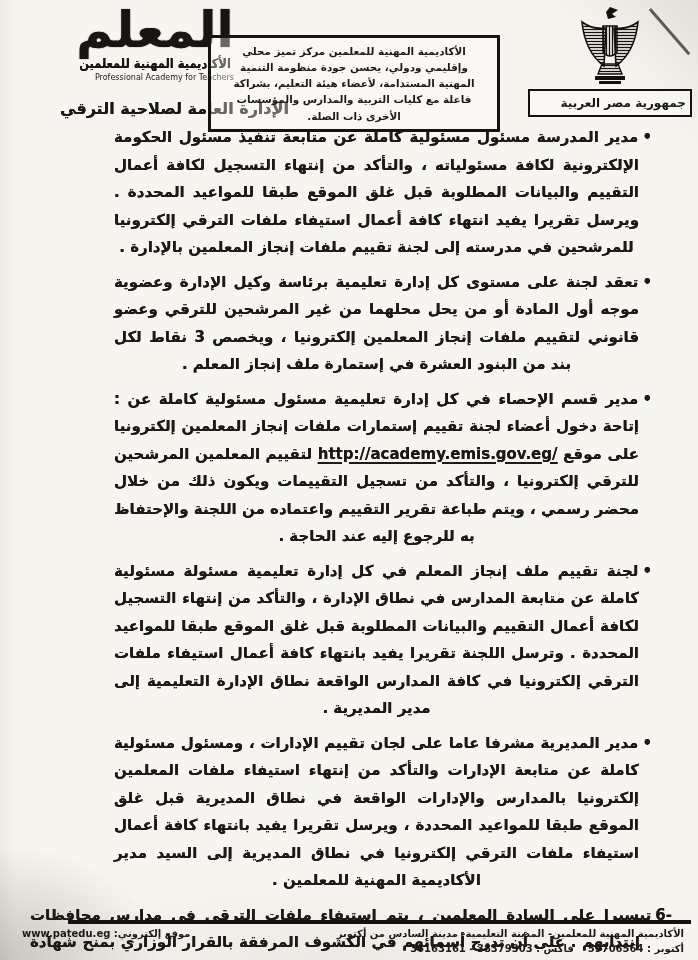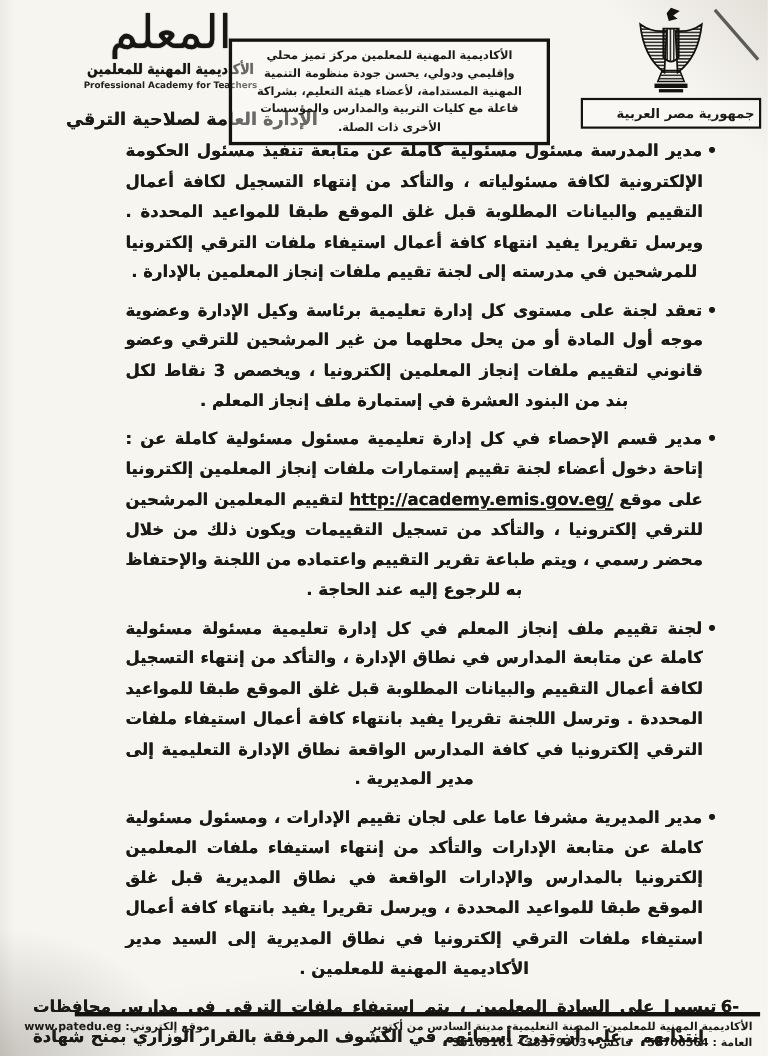--- a/index.html
+++ b/index.html
@@ -10,25 +10,25 @@
     background:
       radial-gradient(ellipse 240px 170px at 0% 100%, rgba(105,102,95,.34), rgba(105,102,95,0) 68%),
       radial-gradient(ellipse 420px 110px at 45% 100%, rgba(130,128,120,.10), rgba(130,128,120,0) 70%),
       linear-gradient(225deg, rgba(150,147,138,.22) 0, rgba(150,147,138,0) 110px),
       linear-gradient(90deg, rgba(140,137,128,.10) 0, rgba(140,137,128,0) 14px),
       #f7f5ef;
   }
   
   .hdr{position:relative;height:118px;}
   .logo-block{position:absolute;left:76px;top:4px;width:158px;text-align:center;}
-  .logo-mark{font-size:42px;line-height:52px;font-weight:400;color:#181612;
+  .logo-mark{font-size:50px;line-height:52px;font-weight:700;color:#181612;
     text-shadow:0 0 1px #181612;}
   .logo-ar{font-size:11.5px;font-weight:900;transform:scaleY(1.15);color:#181612;
     text-shadow:0 0 .6px #181612;}
-  .logo-en{font-size:8px;font-weight:700;margin-top:3px;color:#24221e;}
+  .logo-en{font-size:8px;font-weight:400;margin-top:3px;color:#24221e;text-align:right;}
   .dept{position:absolute;left:60px;top:99px;font-size:16px;font-weight:900;
     text-shadow:0 0 .5px #1c1a16;}
   .mission-box{position:absolute;left:208px;top:35px;width:246px;
     border:3px solid #15130f;padding:5px 20px;direction:rtl;text-align:center;
     font-size:10.4px;font-weight:900;line-height:1.55;background:rgba(255,255,255,.35);}
   .emblem{position:absolute;left:575px;top:4px;width:70px;height:84px;}
   .country-box{position:absolute;left:528px;top:89px;width:152px;
     border:2px solid #15130f;padding:5px 4px;direction:rtl;text-align:right;
     font-size:12px;font-weight:900;background:rgba(255,255,255,.35);}
   .scan-line{position:absolute;left:651px;top:8px;width:60px;height:2.5px;
@@ -120,21 +120,21 @@
 
     <p class="item6"><span class="num">6-</span><span>تيسيرا على السادة المعلمين ، يتم إستيفاء ملفات الترقي في مدارس محافظات إنتدابهم . على أن تدرج أسمائهم في الكشوف المرفقة بالقرار الوزاري بمنح شهادة الصلاحية بعد استيفاء كافة المتطلبات ضمن كشوف محافظاتهم الأصلية .</span></p>
   </div>
 
   <div class="footer">
     <div class="footer-bar"></div>
     <div class="footer-cols">
       <div class="footer-right">
         <div>الأكاديمية المهنية للمعلمين- المدينة التعليمية- مدينة السادس من أكتوبر</div>
         <div>
-          <span>العامة :</span>
+          <span>أكتوبر :</span>
           <span>59706564</span>
           &nbsp;&nbsp;
           <span>فاكس :</span>
           <span>38379303 - 36163161</span>
         </div>
       </div>
       <div class="footer-left">
         <div>
           <span>موقع إلكتروني:</span>
           <span class="latin">www.patedu.eg</span>

